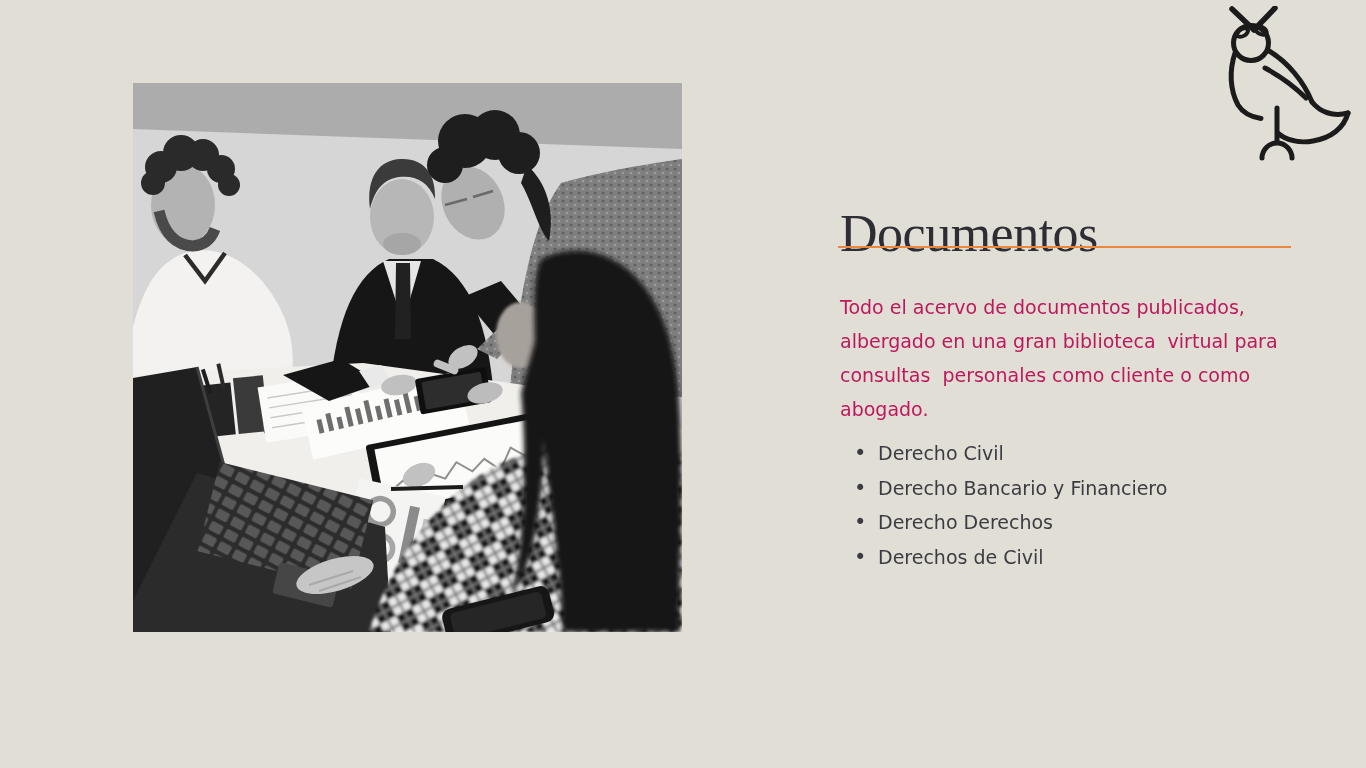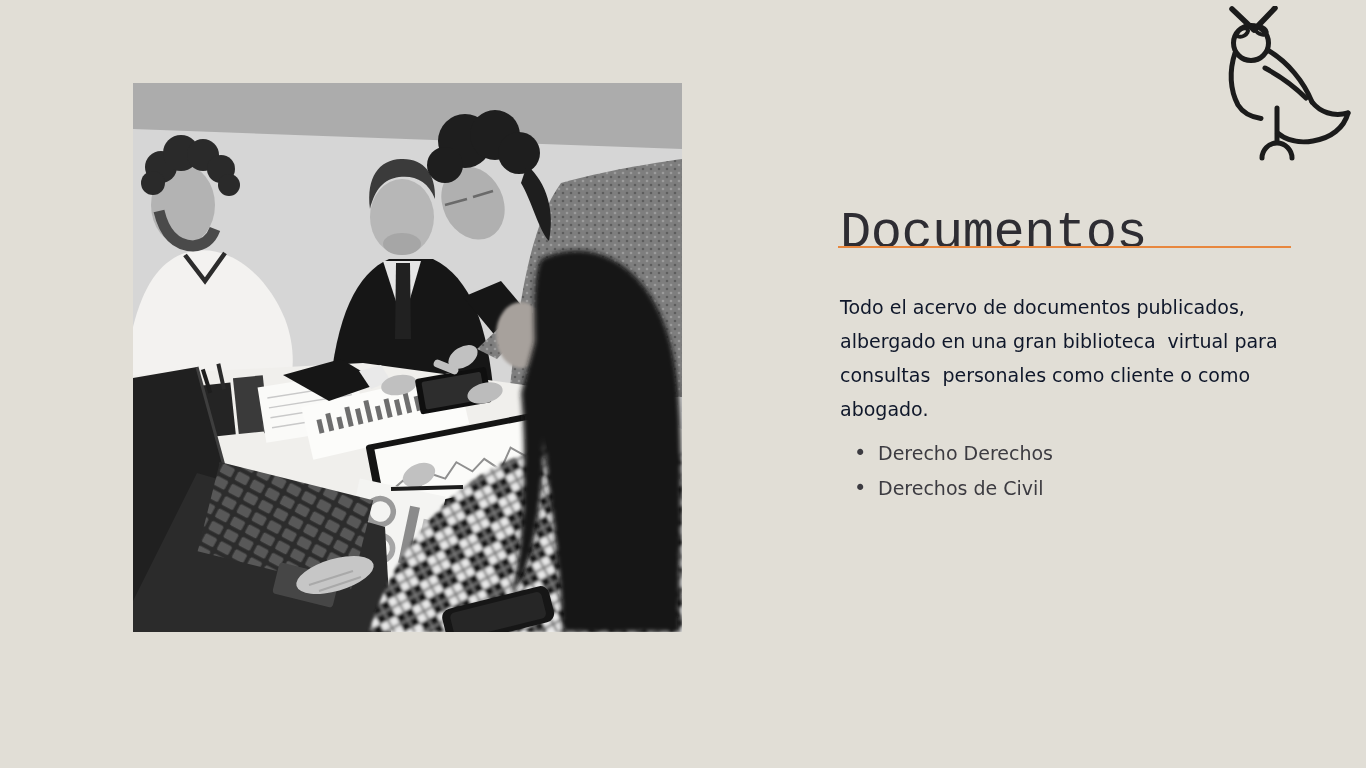--- a/index.html
+++ b/index.html
@@ -16,31 +16,31 @@
     overflow:hidden;background:#d7d7d7;
   }
   .photo svg{display:block;}
 
   
   .owl{position:absolute;left:1226px;top:6px;width:132px;height:160px;}
 
   
   .title{
     position:absolute;left:840px;top:173px;line-height:1;
-    font-family:Liberation Mono, monospace;
+    font-family:Liberation Serif, serif;
     font-size:52px;font-weight:400;color:#2e2d33;letter-spacing:-.5px;
     white-space:nowrap;
   }
   .divider{
     position:absolute;left:838px;top:246px;width:453px;height:2px;
     background:#e8873e;
   }
   .para{
     position:absolute;left:840px;top:271px;width:472px;
-    font-size:19px;line-height:34px;color:#0f172a;
+    font-size:19px;line-height:34px;color:#be185d;
     white-space:pre-wrap;
   }
   .bullets{
     position:absolute;left:840px;top:436px;margin:0;padding:0;list-style:none;
   }
   .bullets li{
     position:relative;padding-left:38px;
     font-size:19px;line-height:34.6px;color:#3c3b41;
   }
   .bullets li::before{
@@ -261,17 +261,19 @@
     </g>
   </svg>
 
   <h1 class="title">Documentos</h1>
 
   <div class="divider"></div>
 
   <p class="para">Todo el acervo de documentos publicados, albergado en una gran biblioteca  virtual para consultas  personales como cliente o como abogado.</p>
 
   <ul class="bullets">
+    <li>Derecho Civil</li>
+    <li>Derecho Bancario y Financiero</li>
     <li>Derecho Derechos</li>
     <li>Derechos de Civil</li>
   </ul>
 
 </div>
 
 </body></html>

